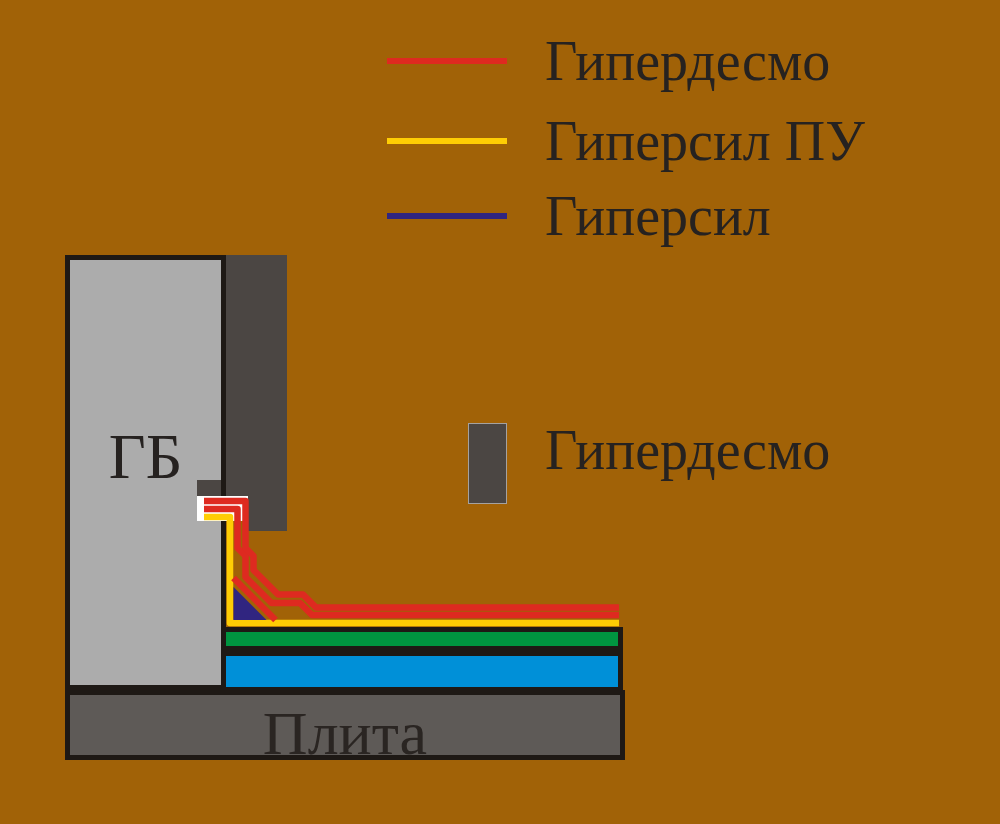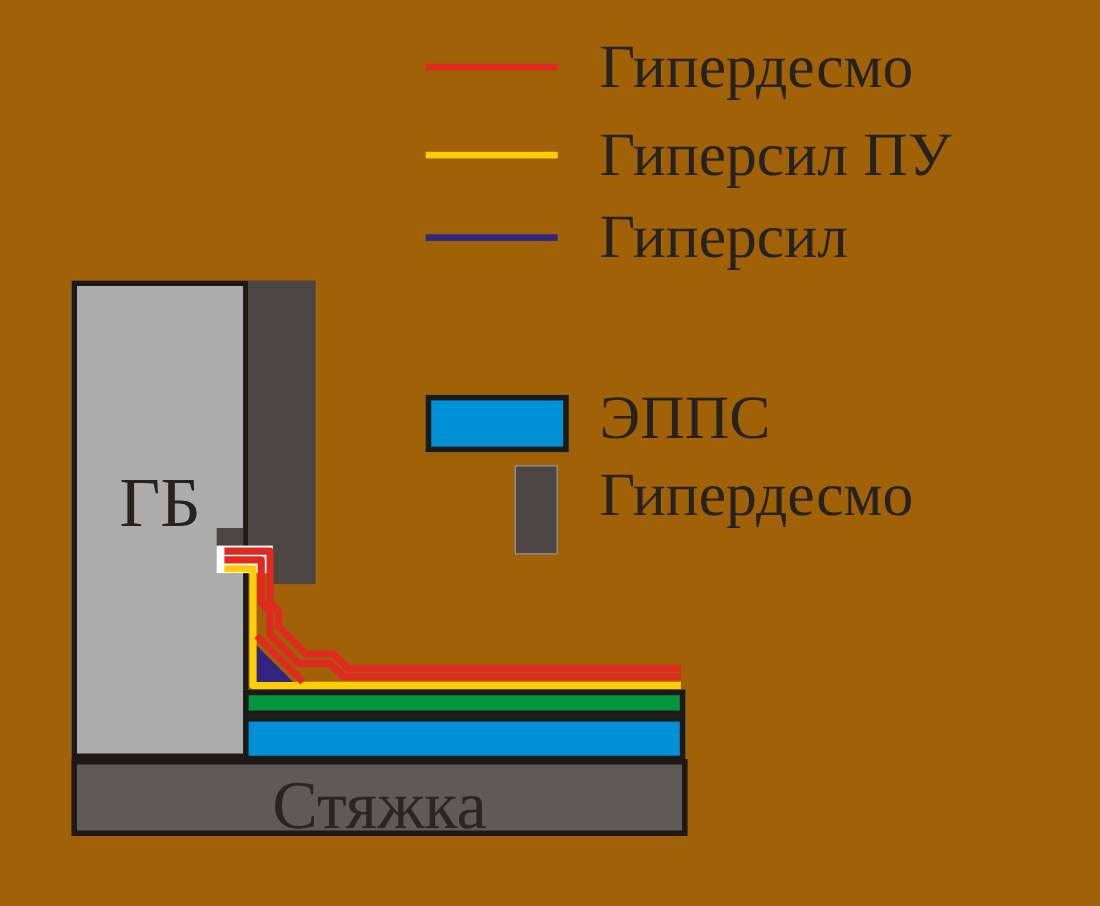--- a/index.html
+++ b/index.html
@@ -54,26 +54,20 @@
   </div>
 
   <div class="legend-row" style="top:188px">
     <div class="swatch-cell">
       <div class="swatch-line" style="background: rgb(48, 37, 128);"></div>
     </div>
     <div class="legend-label">Гиперсил</div>
   </div>
 
 
-  <div class="legend-row" style="top:352px">
-    <div class="swatch-cell">
-      <div class="swatch-box" style="top: 7px; height: 42px; background: rgb(0, 144, 216);"></div>
-    </div>
-    <div class="legend-label">ЭППС</div>
-  </div>
 
   <div class="legend-row" style="top:422px">
     <div class="swatch-cell">
       <div class="swatch-tall" style="background: rgb(75, 70, 67);"></div>
     </div>
     <div class="legend-label">Гипердесмо</div>
   </div>
 
   <div class="abs wall" style="background: rgb(172, 172, 172);"></div>
 
@@ -82,21 +76,21 @@
   <div class="abs cover-left" style="background: rgb(75, 70, 67);"></div>
 
   <div class="abs notch"></div>
 
   <div class="abs screed" style="background: rgb(0, 149, 64);"></div>
   <div class="abs xps" style="background: rgb(0, 144, 216);"></div>
 
   <div class="abs slab" style="background: rgb(94, 90, 87);"></div>
 
   <div class="abs wall-label">ГБ</div>
-  <div class="abs slab-label">Стяжка</div>
+  <div class="abs slab-label">Плита</div>
 
   <svg class="overlay" viewBox="0 0 1000 824">
 
     <path d="M 204 517 H 230 V 623 H 619" fill="none" stroke-width="6.5" stroke-linejoin="round" style="stroke: rgb(255, 205, 4);"></path>
 
     <polygon points="233.5,587 233.5,620 266.5,620" style="fill: rgb(48, 37, 128);"></polygon>
 
     <path d="M 233.5 578 L 275.5 620" fill="none" stroke-width="6.5" style="stroke: rgb(222, 42, 32);"></path>
 
     <path d="M 204 509 H 237.5 V 548 L 245.5 556 V 577 L 271.5 603 H 300 L 312 615 H 619" fill="none" stroke-width="6.5" stroke-linejoin="round" style="stroke: rgb(222, 42, 32);"></path>

